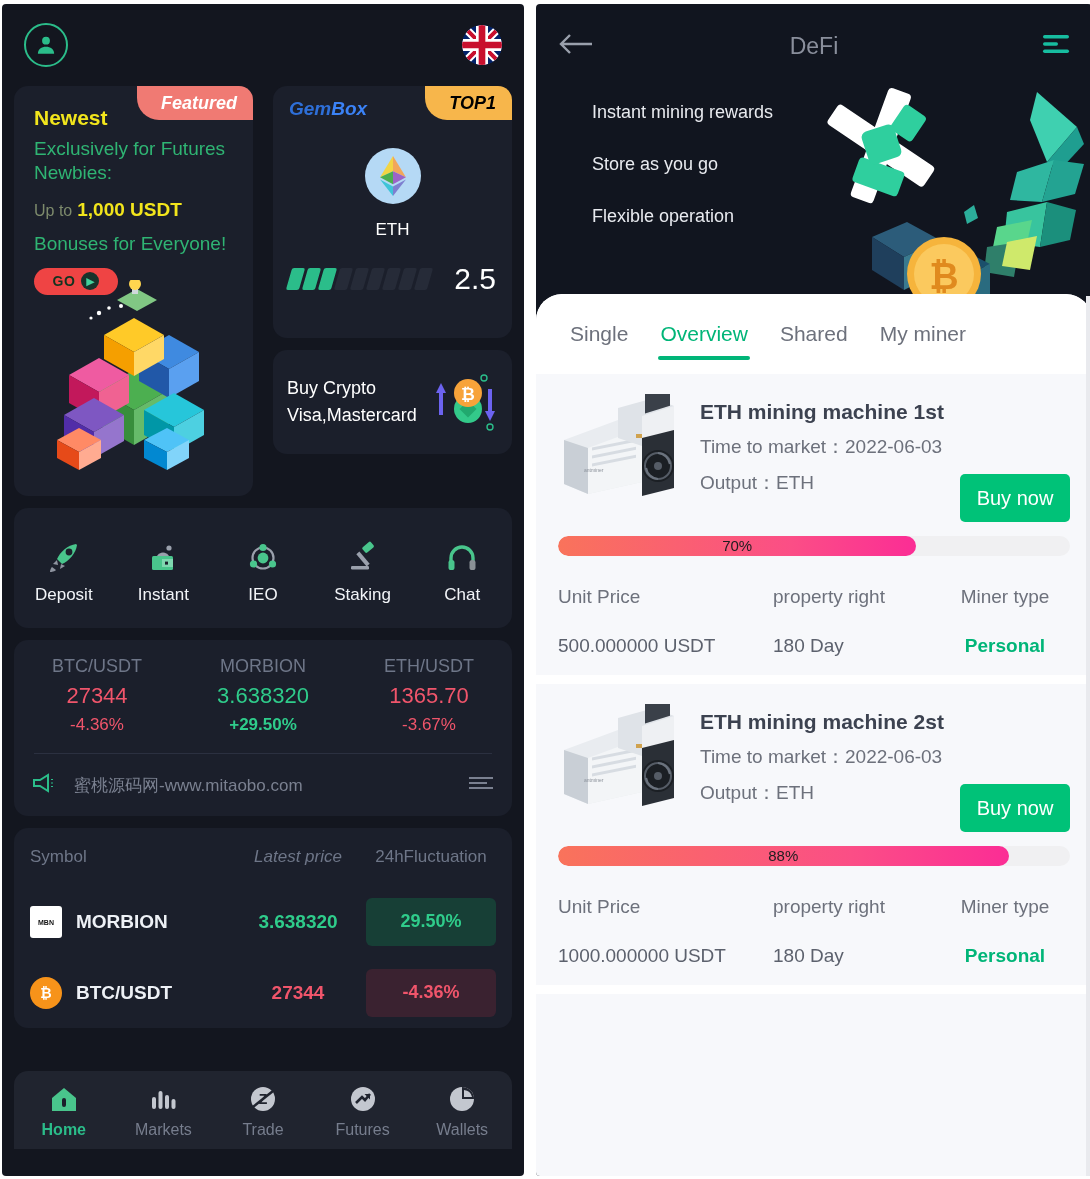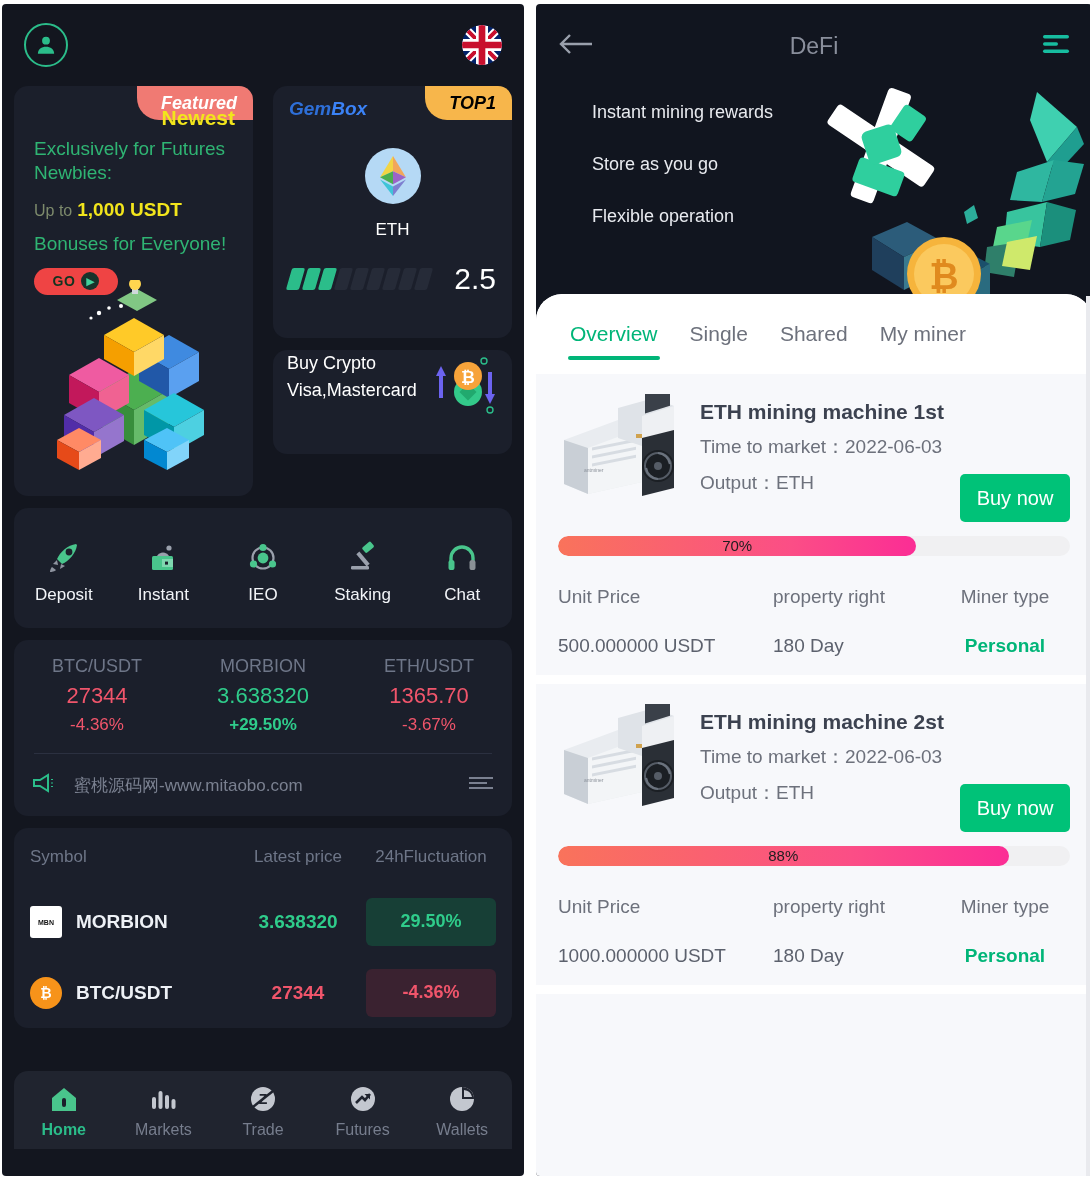--- a/index.html
+++ b/index.html
@@ -46,21 +46,21 @@
     position: absolute; top: 0; right: 0; height: 34px;
     display: flex; align-items: center; justify-content: center;
     padding: 0 16px 0 24px; font-style: italic; font-weight: bold;
     font-size: 18px; color: #fff;
     border-bottom-left-radius: 22px;
   }
   .ribbon.featured { background: #f07a73; }
   .ribbon.top1 { background: #f7b64b; color: #000000; }
 
   .promo-inner { padding: 20px 18px 0 20px; position: relative; z-index: 2; }
-  .promo-newest { color: #f2e51c; font-size: 21px; font-weight: bold; margin-bottom: 7px; text-align: right; }
+  .promo-newest { color: #f2e51c; font-size: 21px; font-weight: bold; margin-bottom: 7px; }
   .promo-line { color: #2fb473; font-size: 19px; line-height: 1.28; }
   .promo-upto { margin-top: 13px; font-size: 16px; color: #7d8a6c; }
   .promo-upto b { color: #f2e51c; font-size: 19px; margin-left: 5px; }
   .promo-bonus { color: #2fb473; font-size: 19px; margin-top: 12px; }
   .go-btn {
     margin-top: 13px; width: 84px; height: 27px; border-radius: 14px;
     background: #ef4444; display: flex; align-items: center;
     justify-content: center; gap: 6px;
   }
   .go-btn .go-txt { color: #10331f; font-size: 14px; font-weight: bold; letter-spacing: .5px; }
@@ -88,21 +88,21 @@
   }
   .gem-sym { color: #fff; font-size: 17px; margin-top: 16px; }
   .gem-meter { display: flex; align-items: center; padding: 0 16px; margin-top: 22px; width: 100%; }
   .seg { width: 13px; height: 22px; margin-right: 3px; background: #262b38;
          transform: skewX(-16deg); border-radius: 2px; }
   .seg.on { background: #2bbd8a; }
   .gem-val { margin-left: auto; color: #fff; font-size: 30px; }
 
   .buy-card {
     position: relative; height: 104px; background: #1b1f2b; border-radius: 14px;
-    display: flex; align-items: flex-start; padding: 0 14px; overflow: hidden;
+    display: flex; align-items: center; padding: 0 14px; overflow: hidden;
   }
   .buy-text { color: #fff; font-size: 18px; line-height: 1.5; }
   .buy-art { position: relative; width: 70px; height: 70px; margin-left: auto; }
 
   .actions {
     margin: 12px 12px 0 12px; height: 120px; background: #1b1f2b;
     border-radius: 14px; display: flex; align-items: center; justify-content: space-around;
   }
   .act { display: flex; flex-direction: column; align-items: center; width: 90px; }
   .act .ic { height: 44px; display: flex; align-items: flex-end; justify-content: center; }
@@ -125,21 +125,21 @@
   .announce .txt { color: #7a8090; font-size: 17px; margin-left: 16px; }
   .announce .more { margin-left: auto; }
 
   .table-card {
     margin: 12px 12px 0 12px; background: #1b1f2b; border-radius: 14px;
     padding: 0 16px; overflow: hidden;
   }
   .th-row { display: flex; height: 58px; align-items: center; }
   .th { color: #6e7688; font-size: 17px; }
   .c1 { flex: 0 0 200px; }
-  .c2 { flex: 1; text-align: center; }
+  .c2 { flex: 1; text-align: center; font-style: italic; }
   .c3 { flex: 0 0 130px; text-align: center; }
   .tr { display: flex; align-items: center; height: 71px; }
   .sym-wrap { display: flex; align-items: center; gap: 14px; flex: 0 0 200px; }
   .sym-ic { width: 32px; height: 32px; border-radius: 50%; flex: none;
             display: flex; align-items: center; justify-content: center; }
   .sym-ic.sq { border-radius: 3px; background: #fff; }
   .sym-name { color: #eef1f6; font-size: 19px; font-weight: bold; }
   .cell-price { flex: 1; text-align: center; font-size: 19px; font-weight: bold; }
   .pill { flex: 0 0 130px; height: 48px; border-radius: 6px; display: flex;
           align-items: center; justify-content: center; font-size: 18px; font-weight: bold; }
@@ -602,25 +602,25 @@
           <circle cx="152" cy="222" r="30" fill="#fbc95e"></circle>
           <text x="152" y="237" font-size="36" font-weight="bold" fill="#e08a1e" text-anchor="middle" font-family="Liberation Sans">₿</text>
           <polygon points="172,160 182,153 186,166 175,172" fill="#2cae9b"></polygon>
         </svg>
       </div>
     </div>
 
     <div class="sheet">
 
       <div class="tabs">
+        <div class="tab">
+            <span>Single</span>
+          </div>
         <div class="tab active">
             <span>Overview</span>
-          </div>
-        <div class="tab">
-            <span>Single</span>
           </div>
         <div class="tab">
             <span>Shared</span>
           </div>
         <div class="tab">
             <span>My miner</span>
           </div>
       </div>
 
       <div class="m-card">

